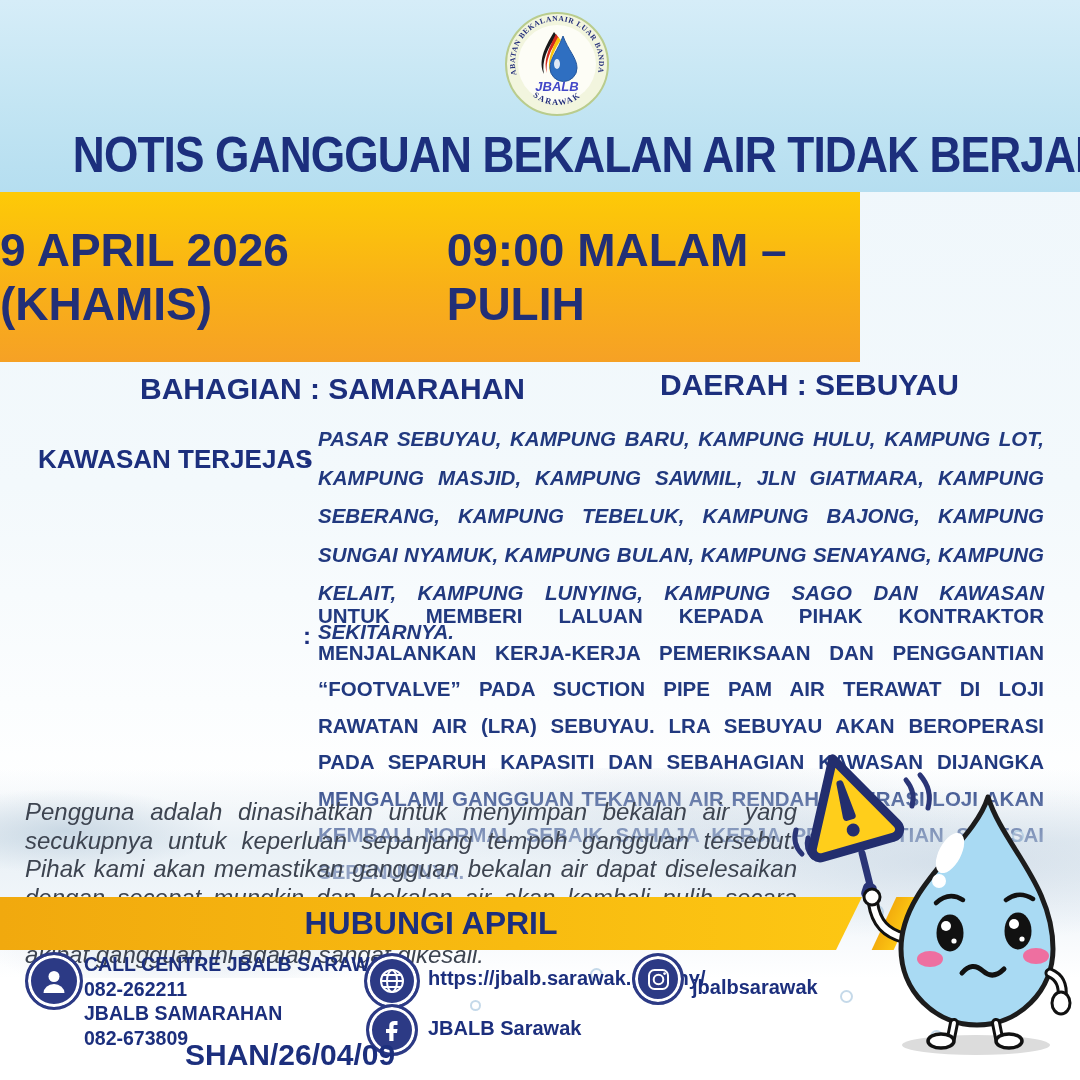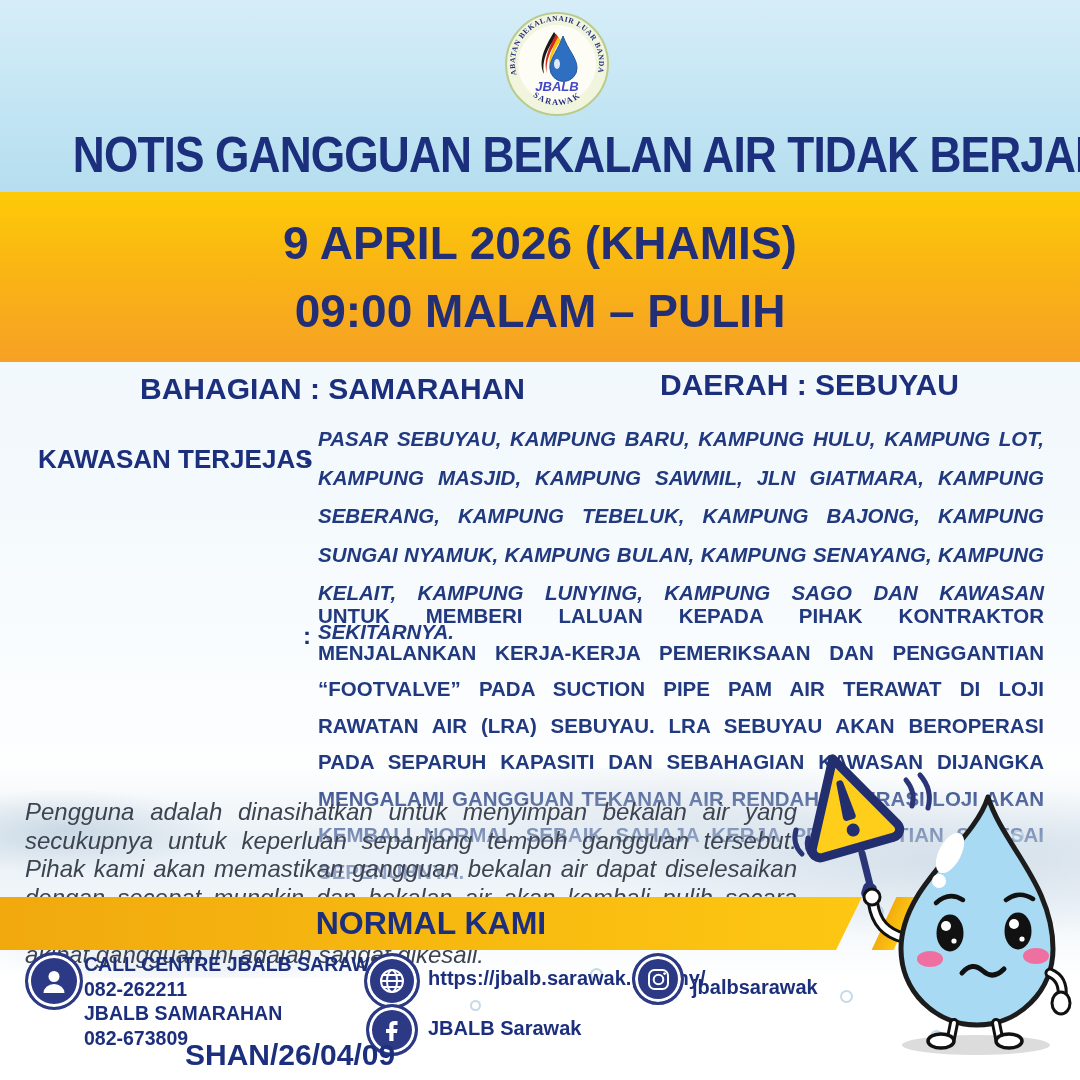--- a/index.html
+++ b/index.html
@@ -6,23 +6,23 @@
   #poster{position:relative;width:1080px;height:1080px;overflow:hidden;
           font-family:"Liberation Sans",sans-serif;background:linear-gradient(180deg,#eef6fb 0%,#f3f9fc 45%,#ffffff 75%);}
   
   .sky{position:absolute;left:0;top:0;width:1080px;height:192px;
        background:linear-gradient(180deg,#d6edf8 0%,#c3e5f3 55%,#b5def0 100%);}
   .logo{position:absolute;left:505px;top:12px;width:104px;height:104px;}
   .title{position:absolute;left:0;top:126px;width:1080px;text-align:center;
          color:#1c2f7d;font-weight:bold;font-size:50px;letter-spacing:-1px;white-space:nowrap;}
   .title>span{display:inline-block;transform:scaleX(.885);transform-origin:center;}
   
-  .dateband{position:absolute;left:0;top:192px;width:1080px;height:170px;
+  .dateband{position:absolute;left:0;top:192px;width:860px;height:170px;
             background:linear-gradient(180deg,#fdca07 0%,#f9b117 55%,#f6a125 100%);
-            display:flex;flex-direction:column;align-items:center;justify-content:center;gap:14px;}
+            display:flex;flex-direction:row;align-items:center;justify-content:center;gap:14px;}
   .dateband div{color:#222f76;font-weight:bold;font-size:46px;letter-spacing:0;}
   
   .region-bahagian{position:absolute;left:140px;top:372px;font-size:30px;font-weight:bold;color:#1c2f7d;}
   .region-daerah{position:absolute;left:660px;top:368px;font-size:30px;font-weight:bold;color:#1c2f7d;}
   
   .sec-label{position:absolute;color:#1c2f7d;font-weight:bold;font-size:26px;white-space:nowrap;}
   .sec-colon{position:absolute;color:#1c2f7d;font-weight:bold;font-size:24px;}
   .sec-text{position:absolute;left:318px;width:726px;color:#21397f;font-weight:bold;font-size:20.5px;
             text-align:justify;text-align-last:left;}
   #kawasan-label{left:38px;top:444px;}
@@ -121,21 +121,21 @@
   <div class="bubble" style="left:870px;top:905px;width:10px;height:10px;"></div>
   <div class="bubble" style="left:950px;top:868px;width:10px;height:10px;"></div>
   <div class="bubble" style="left:1012px;top:830px;width:8px;height:8px;"></div>
   <div class="bubble" style="left:590px;top:968px;width:9px;height:9px;"></div>
   <div class="bubble" style="left:470px;top:1000px;width:7px;height:7px;"></div>
   <div class="bubble" style="left:930px;top:1030px;width:9px;height:9px;"></div>
 
   <div class="advisory">Pengguna adalah dinasihatkan untuk menyimpan bekalan air yang secukupnya untuk keperluan sepanjang tempoh gangguan tersebut. Pihak kami akan memastikan gangguan bekalan air dapat diselesaikan dengan secepat mungkin dan bekalan air akan kembali pulih secara berperingkat di kawasan yang terjejas. Segala kesulitan yang timbul akibat gangguan ini adalah sangat dikesali.</div>
 
   <div class="gold-band">
-    <div>NORMAL KAMI</div>
+    <div>HUBUNGI APRIL</div>
   </div>
   <div class="gold-stripe" id="stripe1"></div>
   <div class="gold-stripe" id="stripe2"></div>
 
   <div class="cicon" id="icon-person">
     <svg width="30" height="30" viewBox="0 0 30 30">
       <circle cx="15" cy="10.5" r="5.5" fill="#fff"></circle>
       <path d="M4.5,27 a10.5,9 0 0 1 21,0 Z" fill="#fff"></path>
     </svg>
   </div>

